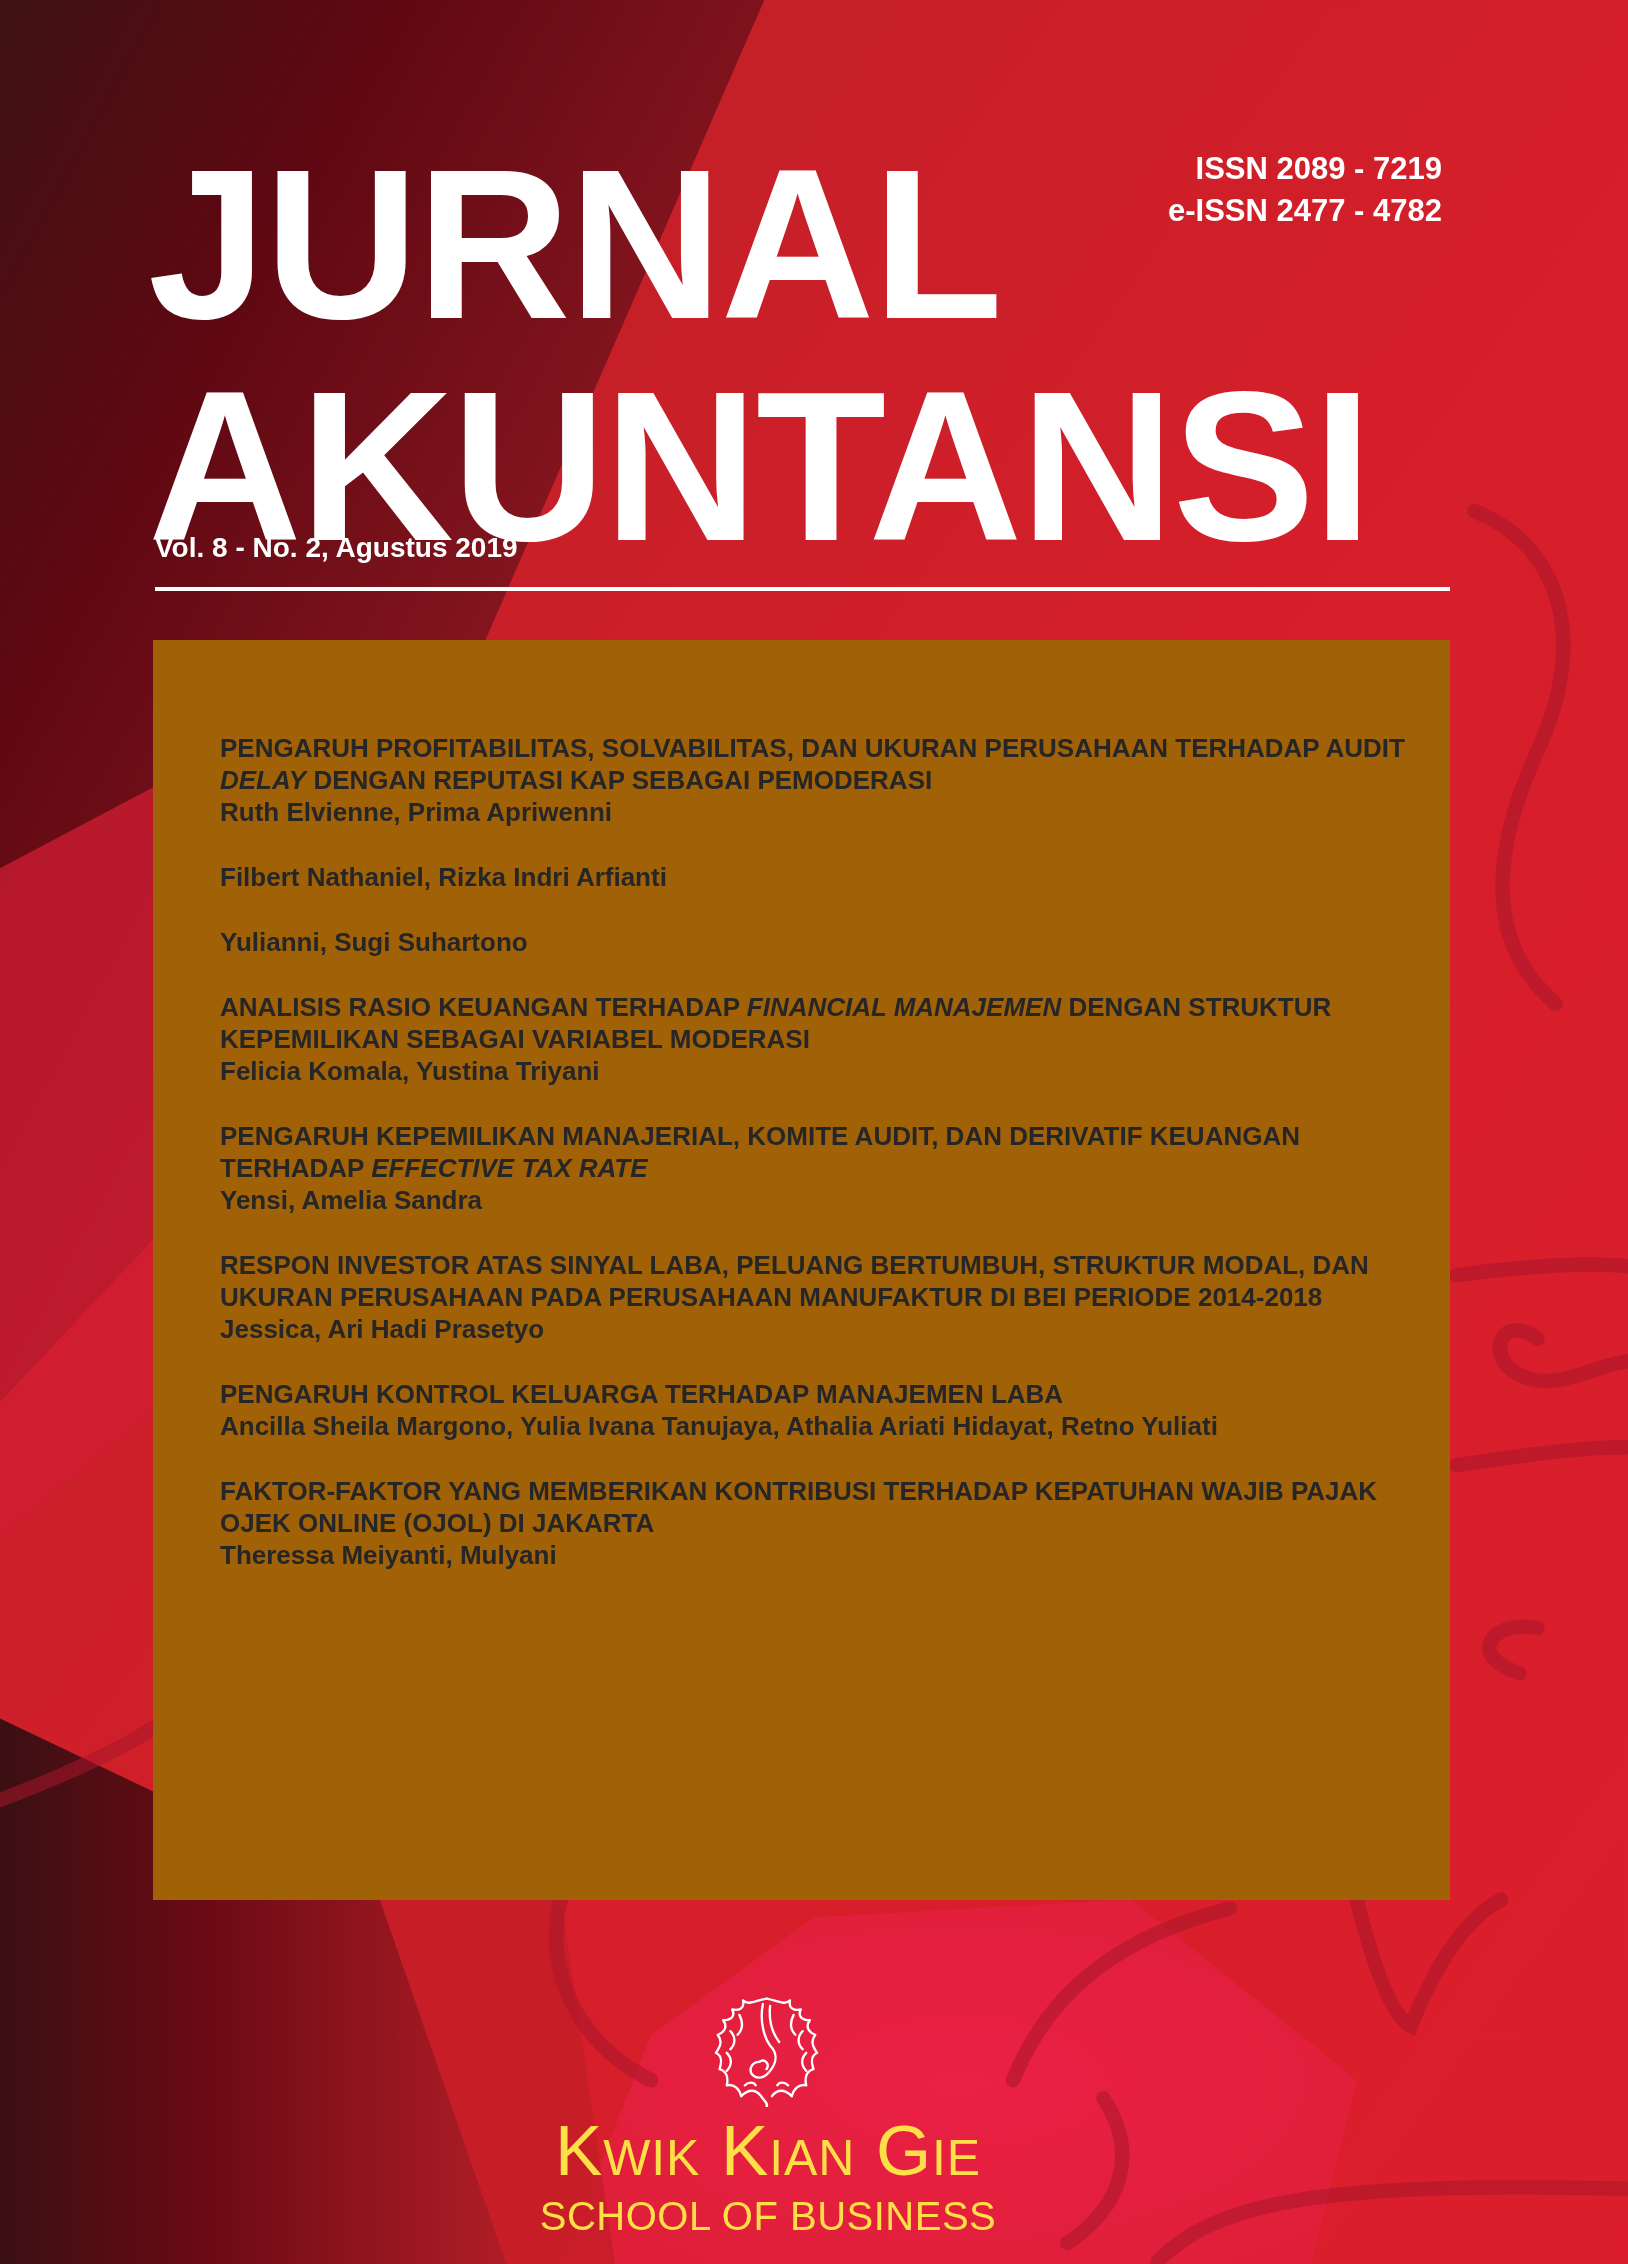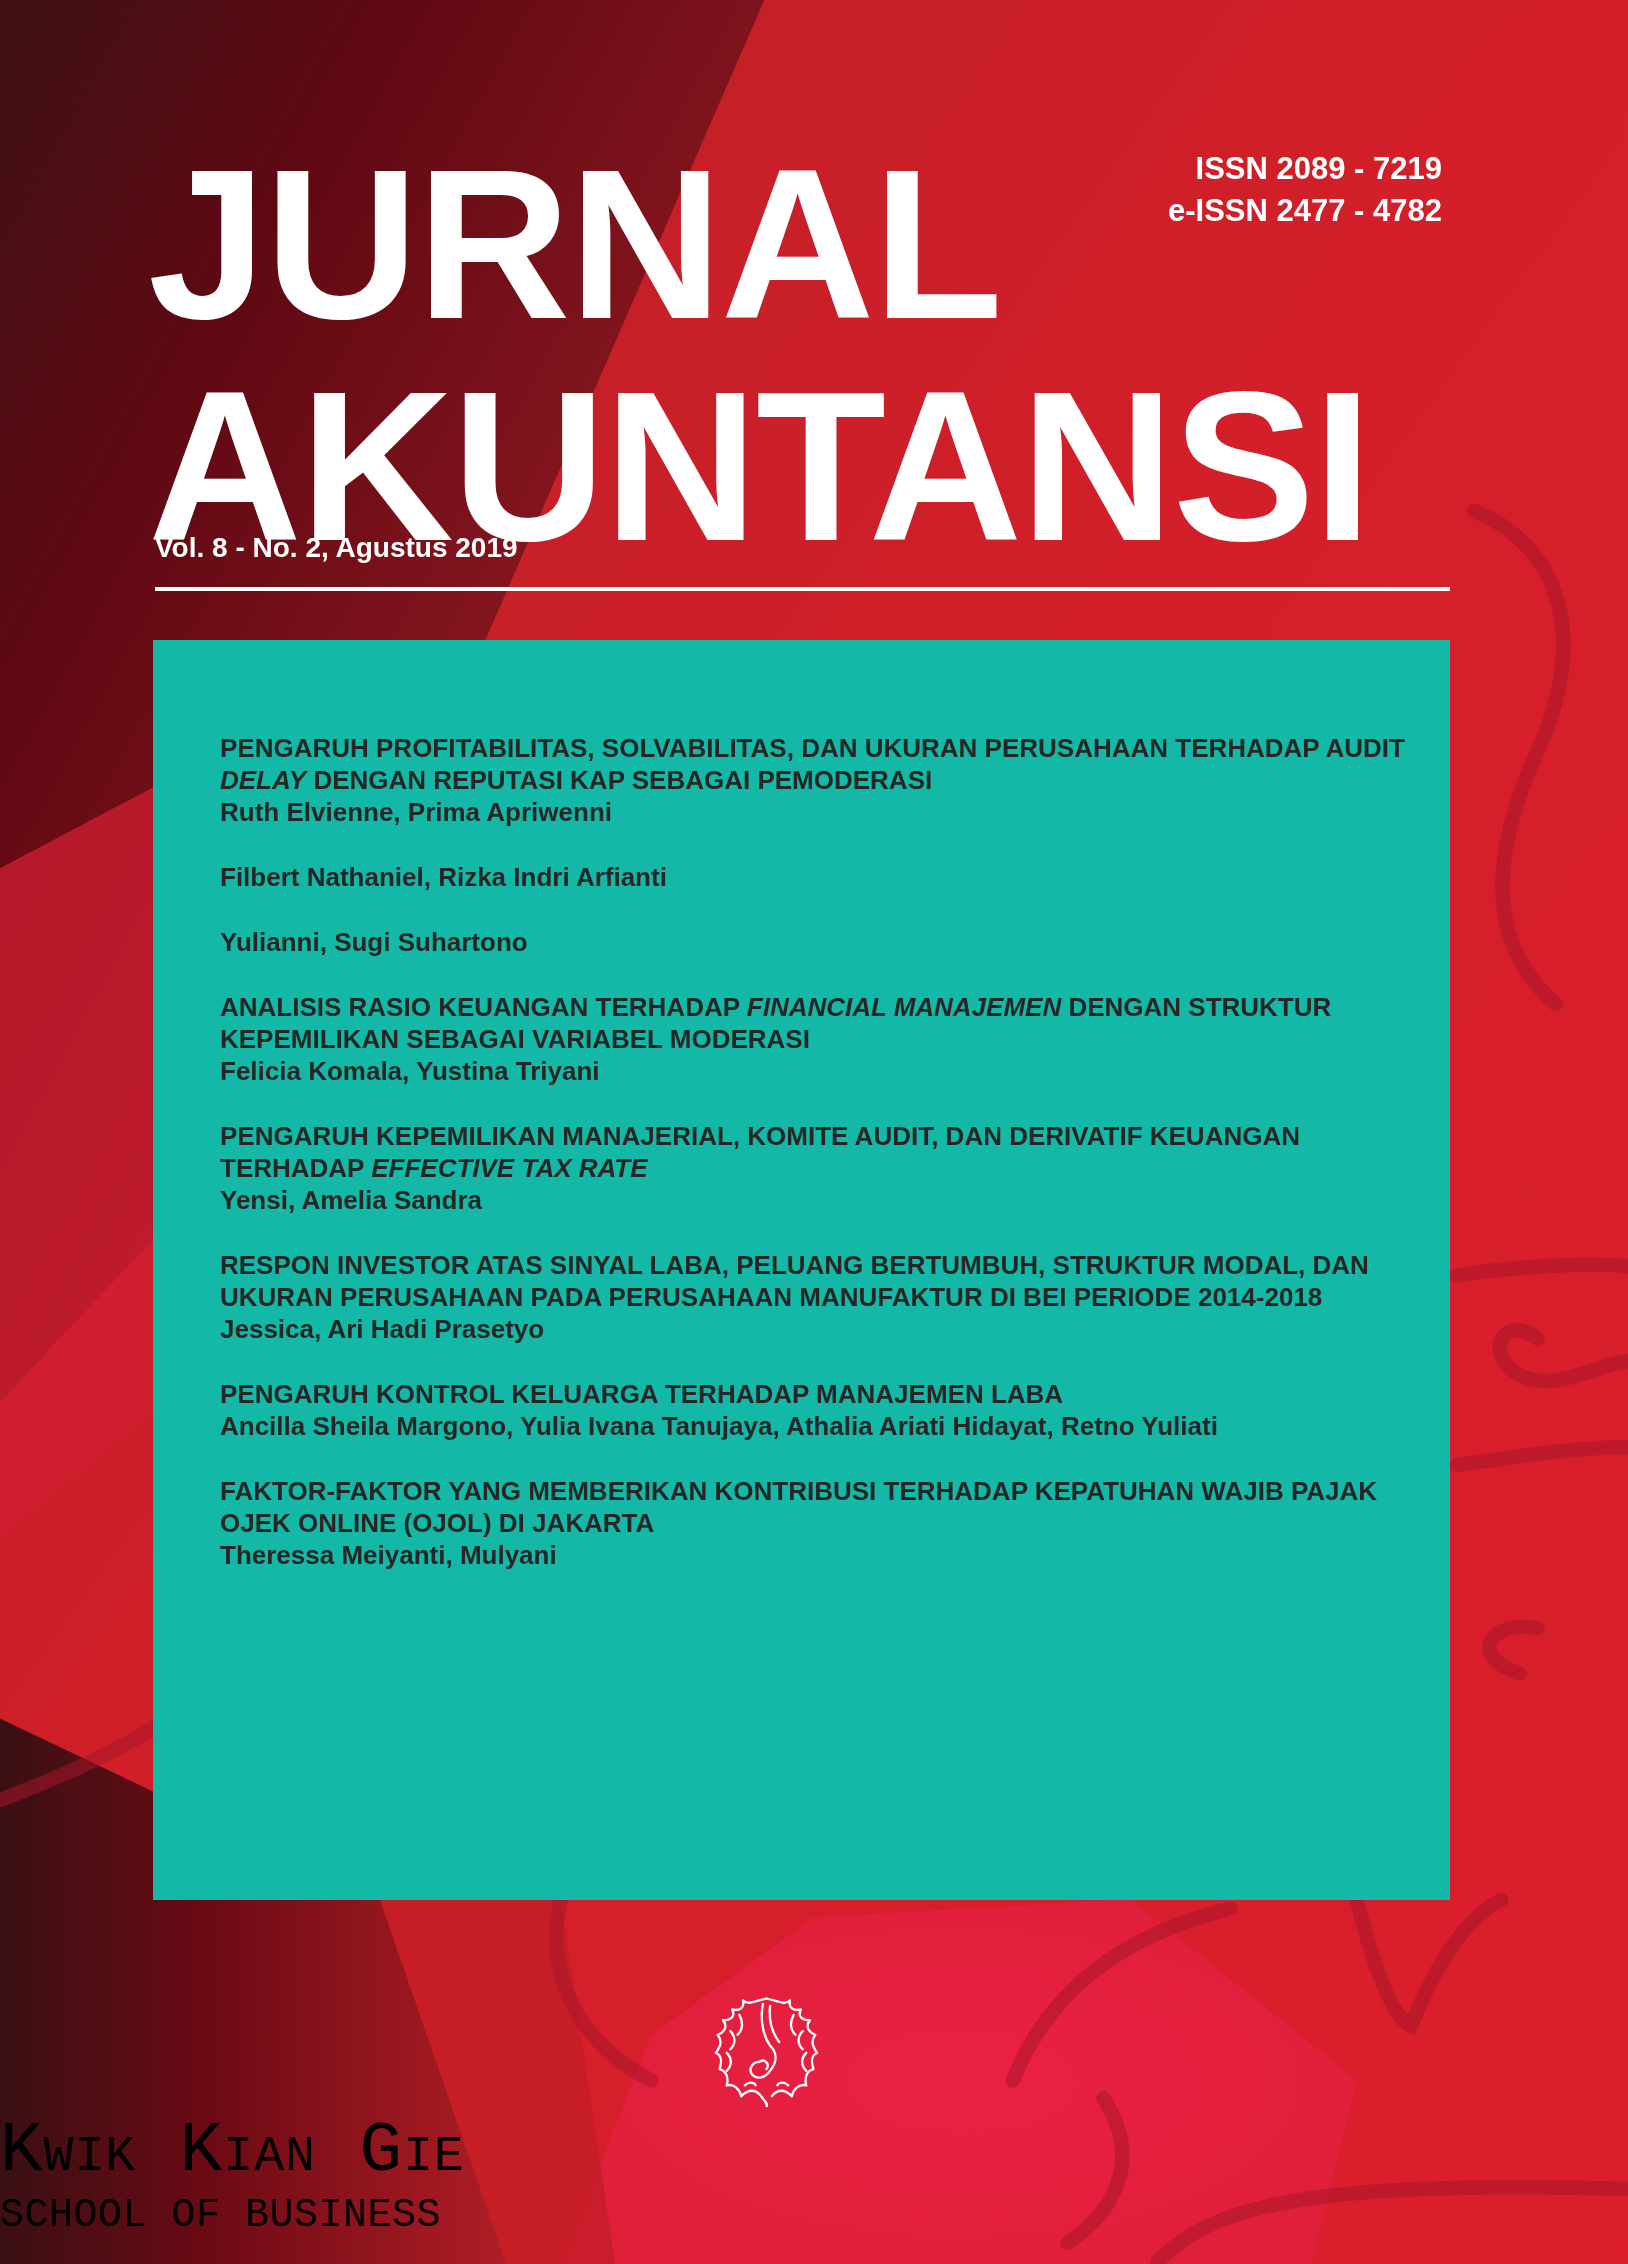--- a/index.html
+++ b/index.html
@@ -2,28 +2,28 @@
 <html style="font-size:14.5px"><head>
 <meta charset="utf-8">
 <style>
   html, body { margin: 0; padding: 0; }
   body { width: 1628px; height: 2264px; position: relative; overflow: hidden; background: #c81f2a; font-family: "Liberation Sans", sans-serif; }
   .bg { position: absolute; left: 0; top: 0; width: 1628px; height: 2264px; }
   .title-line { position: absolute; left: 148px; color: #ffffff; font-weight: bold; font-size: 213px; line-height: 213px; letter-spacing: -1.8px; white-space: nowrap; }
   .issn { position: absolute; right: 186px; top: 148px; color: #ffffff; font-weight: bold; font-size: 31px; line-height: 42px; text-align: right; }
   .vol { position: absolute; left: 155px; top: 530px; color: #ffffff; font-weight: bold; font-size: 28px; line-height: 36px; white-space: nowrap; }
   .rule { position: absolute; left: 155px; top: 587px; width: 1295px; height: 3.6px; background: #ffffff; }
-  .toc { position: absolute; left: 153px; top: 640px; width: 1297px; height: 1260px; background: #14b8a6; }
+  .toc { position: absolute; left: 153px; top: 640px; width: 1297px; height: 1260px; background: #a16207; }
   .toc-list { position: absolute; left: 67px; top: 92px; width: 1194px; }
   .entry { margin: 0 0 33px 0; color: #262626; font-size: 26px; line-height: 32px; font-weight: bold; }
   .entry-title { text-transform: none; }
   .entry-title i { font-style: italic; }
   .entry-authors { display: block; }
   .emblem { position: absolute; left: 712px; top: 1995px; width: 109px; height: 112px; }
-  .kkg { position: absolute; left: 0; width: 1536px; text-align: left; color: #000000; font-family: Liberation Mono, monospace; white-space: nowrap; }
+  .kkg { position: absolute; left: 0; width: 1536px; text-align: center; color: #fde047; font-family: Liberation Sans, sans-serif; white-space: nowrap; }
   .kkg-name { top: 2115px; font-size: 71px; line-height: 72px; font-variant: small-caps; letter-spacing: 0.9px; }
   .kkg-sub { top: 2195px; font-size: 40px; line-height: 42px; letter-spacing: 0.5px; }
 </style>
 </head>
 <body>
 
 <svg class="bg" viewBox="0 0 1800 2503" xmlns="http://www.w3.org/2000/svg">
   <defs>
     <linearGradient id="gDark" x1="0" y1="0" x2="1" y2="1">
       <stop offset="0" stop-color="#3e1214"></stop>

